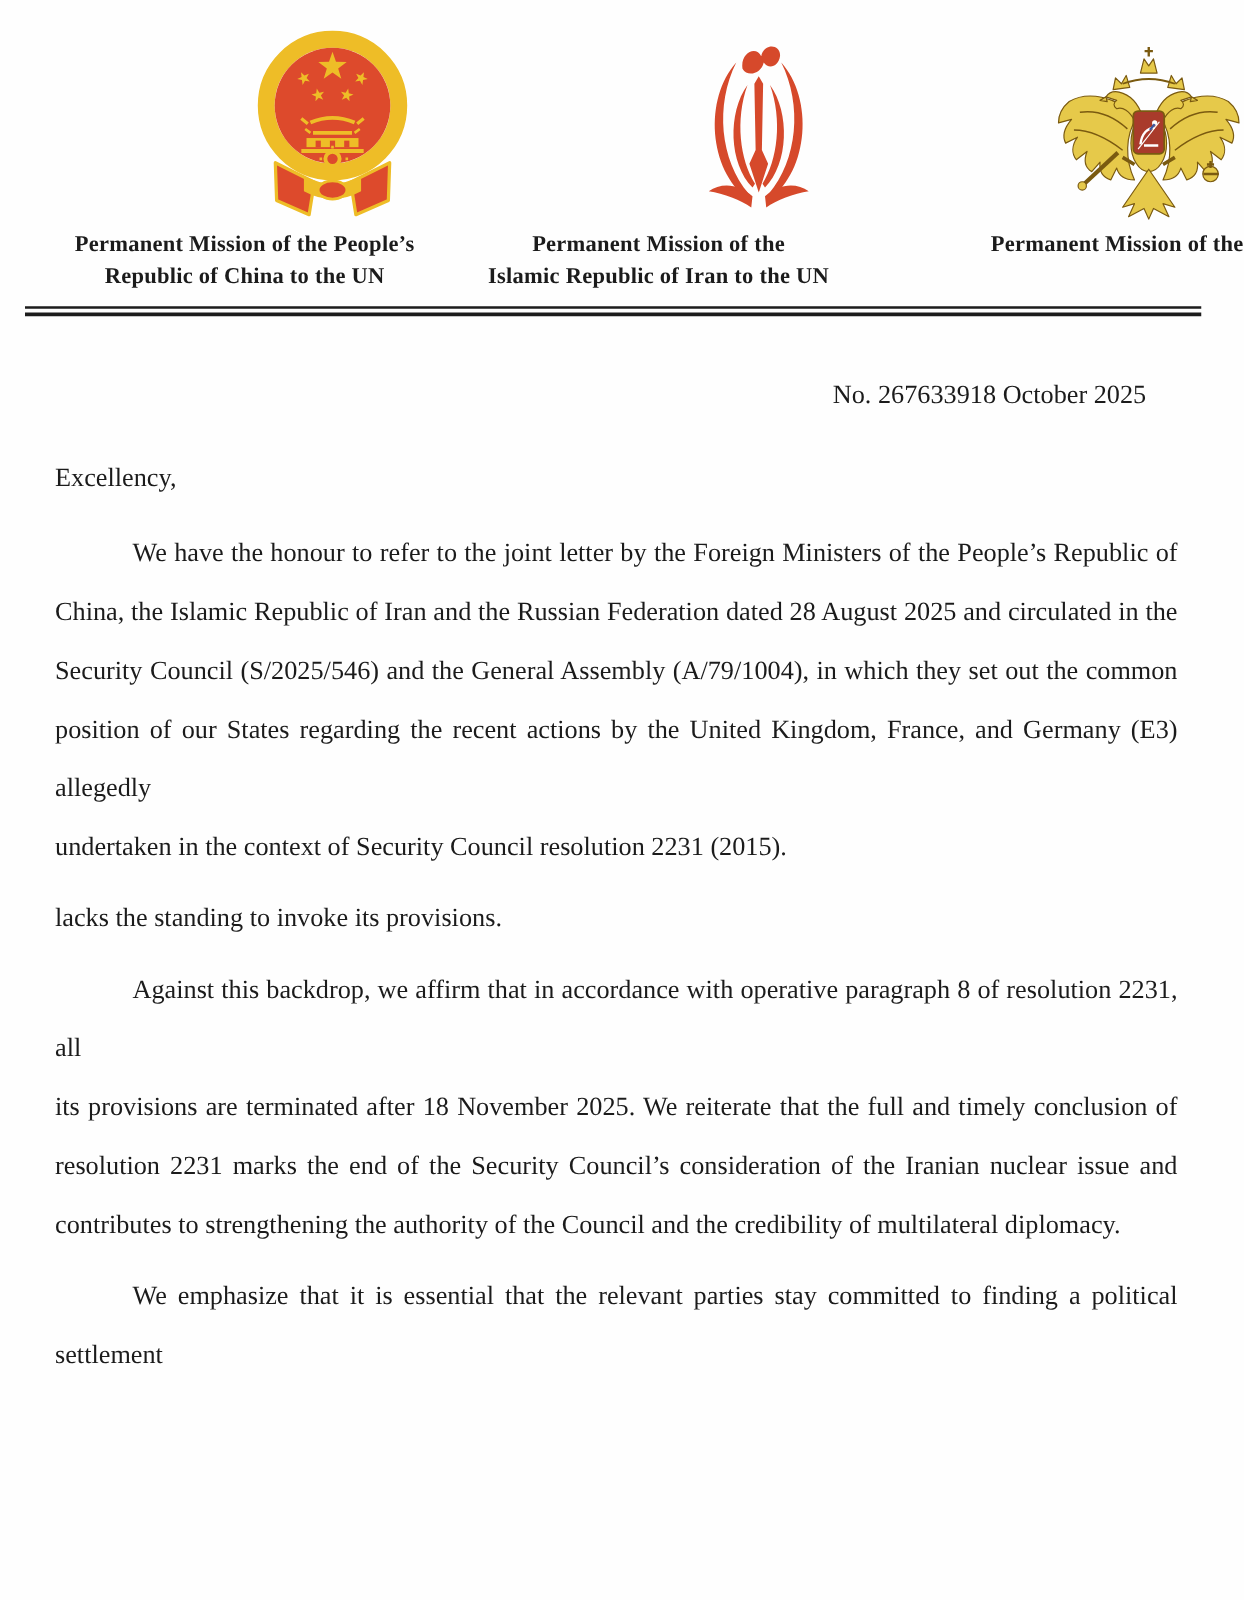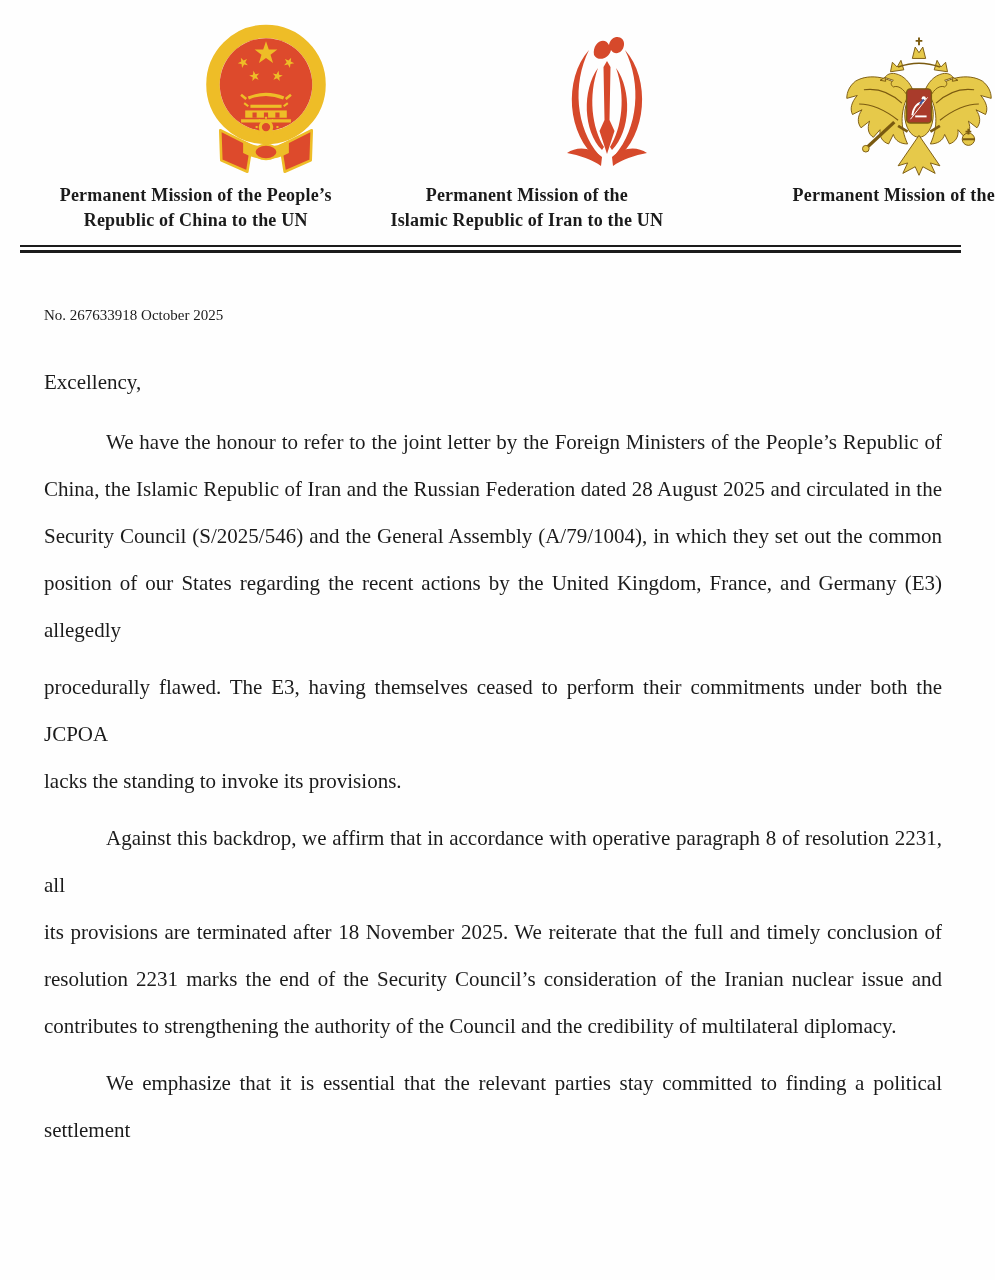--- a/index.html
+++ b/index.html
@@ -41,23 +41,23 @@
   }
   .double-rule {
     margin: 12px 34px 0 20px;
     height: 3px;
     border-top: 2px solid var(--rule, #1c1c1c);
     border-bottom: 3px solid var(--rule, #1c1c1c);
   }
   
   .ref-row {
     display: flex;
-    justify-content: flex-start;
+    justify-content: flex-end;
     margin: 50px 78px 0 44px;
-    font-size: 15px;
+    font-size: 21px;
     line-height: 24px;
   }
   .salutation {
     margin: 43px 53px 0 44px;
     font-size: 21px;
     line-height: 24px;
   }
   .letter-body {
     margin: 0 53px 0 44px;
     font-size: 21px;
@@ -215,24 +215,24 @@
 
   <div class="salutation">Excellency,</div>
 
   <div class="letter-body">
 
     <div class="para para-first">
       <div class="ln first">We have the honour to refer to the joint letter by the Foreign Ministers of the People’s Republic of</div>
       <div class="ln">China, the Islamic Republic of Iran and the Russian Federation dated 28 August 2025 and circulated in the</div>
       <div class="ln">Security Council (S/2025/546) and the General Assembly (A/79/1004), in which they set out the common</div>
       <div class="ln">position of our States regarding the recent actions by the United Kingdom, France, and Germany (E3) allegedly</div>
+      <div class="ln last">undertaken in the context of Security Council resolution 2231 (2015).</div>
     </div>
 
     <div class="para">
-      <div class="ln">procedurally flawed. The E3, having themselves ceased to perform their commitments under both the JCPOA</div>
       <div class="ln last">lacks the standing to invoke its provisions.</div>
     </div>
 
     <div class="para">
       <div class="ln first">Against this backdrop, we affirm that in accordance with operative paragraph 8 of resolution 2231, all</div>
       <div class="ln">its provisions are terminated after 18 November 2025. We reiterate that the full and timely conclusion of</div>
       <div class="ln">resolution 2231 marks the end of the Security Council’s consideration of the Iranian nuclear issue and</div>
       <div class="ln last">contributes to strengthening the authority of the Council and the credibility of multilateral diplomacy.</div>
     </div>
 

